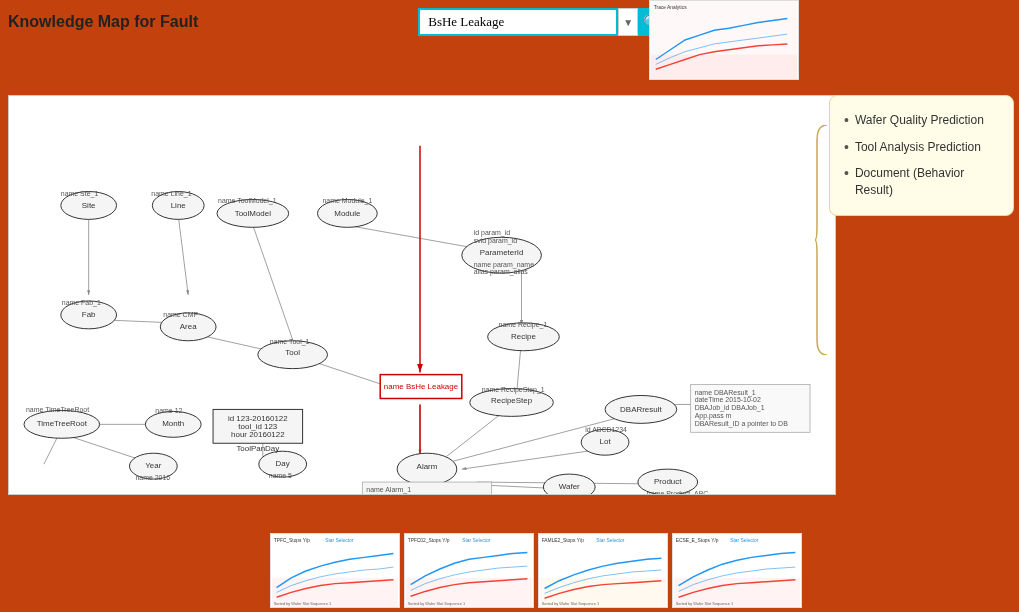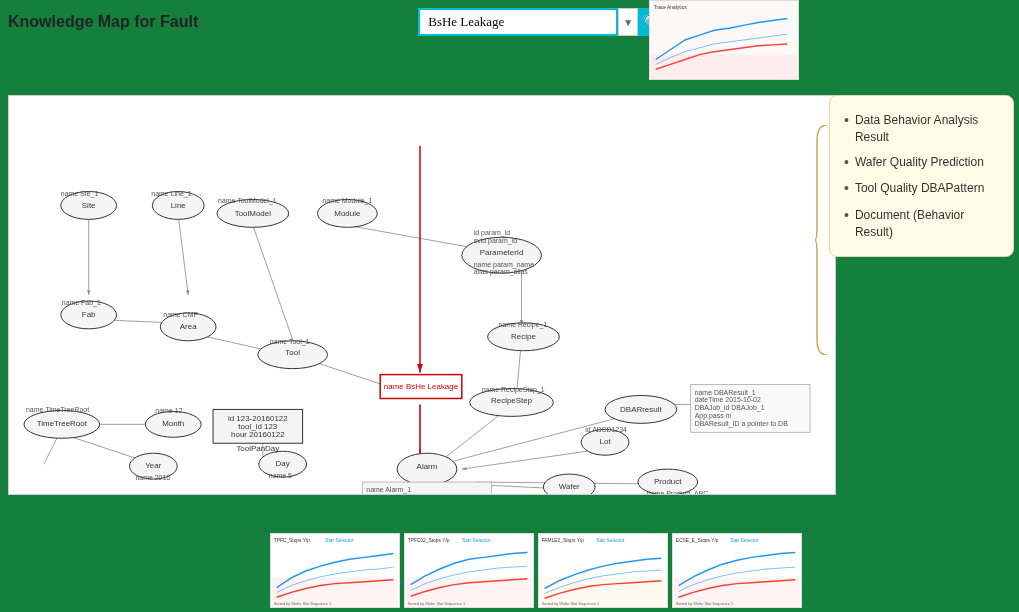--- a/index.html
+++ b/index.html
@@ -8,21 +8,21 @@
       background: #f5f5f5;
       width: 1019px;
       height: 612px;
       overflow: hidden;
       position: relative;
     }
 
     .main-container {
       width: 1019px;
       height: 612px;
-      background: #15803d;
+      background: #c2410c;
       position: relative;
     }
 
     
     .header {
       position: absolute;
       top: 8px;
       left: 8px;
       display: flex;
       align-items: center;
@@ -395,27 +395,24 @@
       <text x="245" y="333" class="node-text" font-size="7">tool_id 123</text>
       <text x="245" y="341" class="node-text" font-size="7">hour 20160122</text>
       <text x="245" y="355" class="node-text">ToolPanDay</text>
 
     </svg>
   </div>
 
   <div class="right-panel">
     <ul>
       <li>
-        <span>Data Behavior Analysis Result</span>
-      </li>
-      <li>
         <span>Wafer Quality Prediction</span>
       </li>
       <li>
-        <span>Tool Quality DBAPattern</span>
+        <span>Tool Analysis Prediction</span>
       </li>
       <li>
         <span>Document (Behavior Result)</span>
       </li>
     </ul>
   </div>
 
   <svg style="position:absolute;right:188px;top:125px;width:18px;height:230px;">
     <path d="M14,0 Q4,0 4,15 L4,100 Q4,115 2,115 Q4,115 4,130 L4,215 Q4,230 14,230" fill="none" stroke="#c8a850" stroke-width="1.5"></path>
   </svg>

